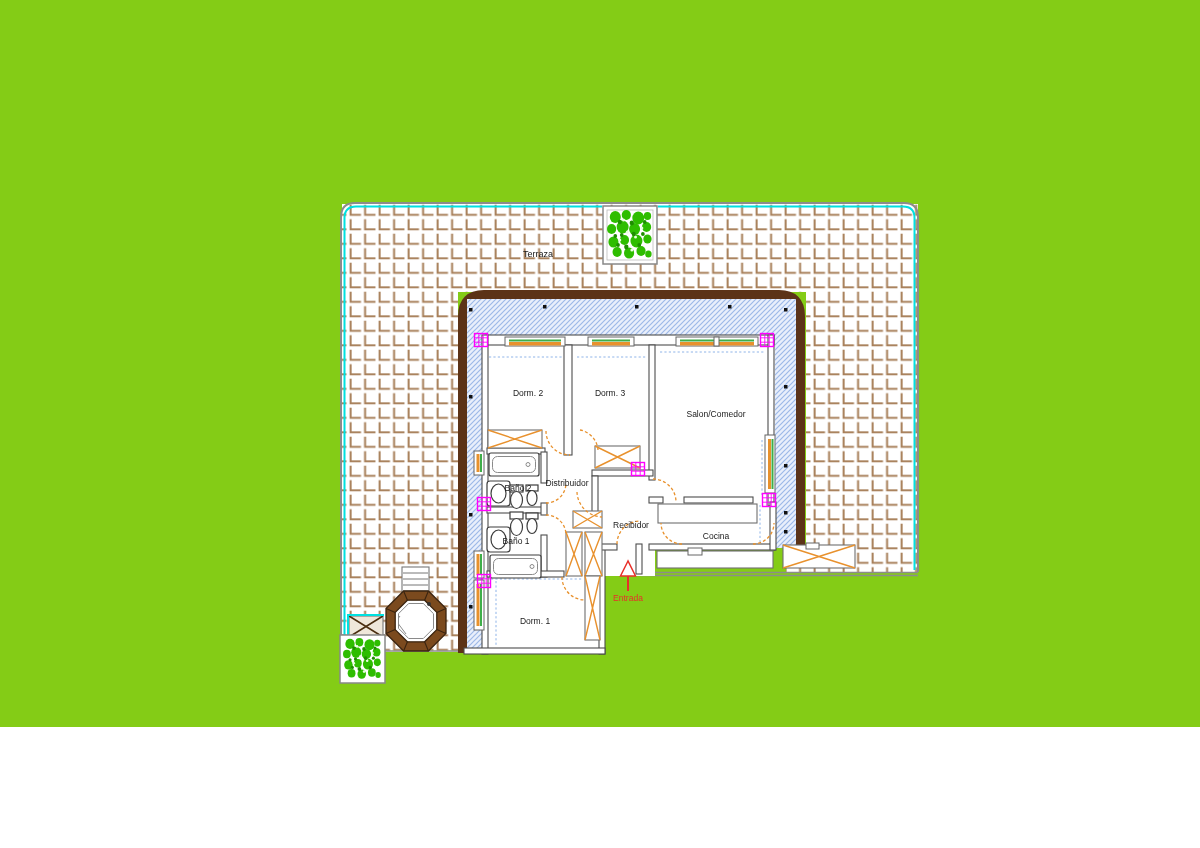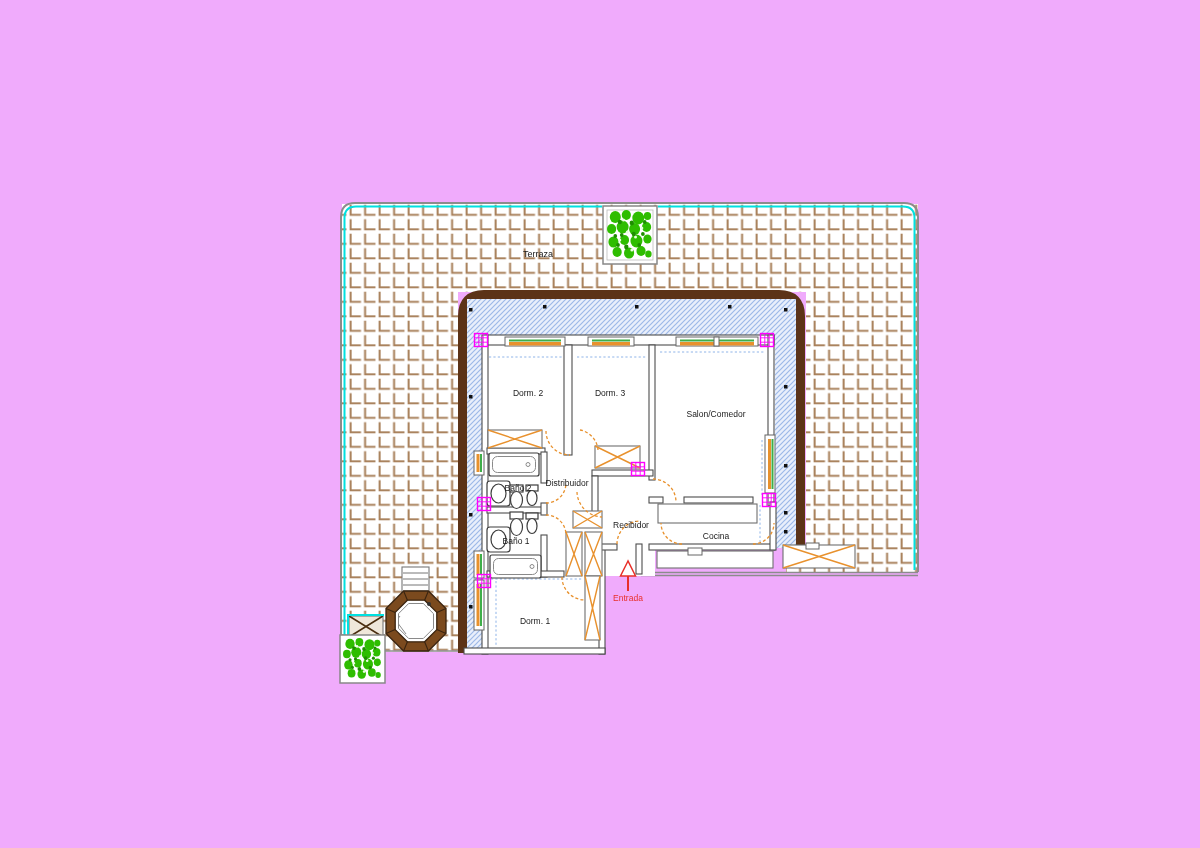--- a/index.html
+++ b/index.html
@@ -4,21 +4,21 @@
 <style>
   :root{
     --wallBrown:#5C3317; --boundaryCyan:#00E0E0; --tileBrown:#A8805A;
     --hatchBlue:#9DB9E8; --hatchBg:#E9EFFB; --accentOrange:#E8912D;
     --windowGreen:#3FAE49; --markerMagenta:#FF00FF; --entranceRed:#E8302A;
     --plantGreen:#2EBD00; --plantDark:#1E8F00; --outlineGray:#8C8C8C;
     --wallLineGray:#4D4D4D; --hotTubBrown:#7B4A1E; --hotTubDark:#3A2410;
     --dashBlue:#8FB4E8; --textDark:#1A1A1A;
   }
   html,body{margin:0;padding:0;background:#fff;}
-  .page{position:relative;width:1200px;height:848px;background:#f0abfc;overflow:hidden;}
+  .page{position:relative;width:1200px;height:727px;background:#84cc16;overflow:hidden;}
   svg{position:absolute;left:0;top:0;}
   text{font-family:"Liberation Sans", sans-serif;font-size:8.5px;fill:var(--textDark,#1A1A1A);}
   text.big{font-size:9px;}
   text.red{fill:var(--entranceRed,#E8302A);}
   .tileBg{fill:#fff;}
   .tileStroke{fill:none;stroke:var(--tileBrown,#A8805A);stroke-width:2;}
   .hatchBg{fill:var(--hatchBg,#E9EFFB);}
   .hatchLine{stroke:var(--hatchBlue,#9DB9E8);stroke-width:1.2;fill:none;}
   .boundary{fill:none;stroke:var(--outlineGray,#8C8C8C);stroke-width:2;}
   .boundaryThin{fill:none;stroke:var(--outlineGray,#8C8C8C);stroke-width:1.4;}

